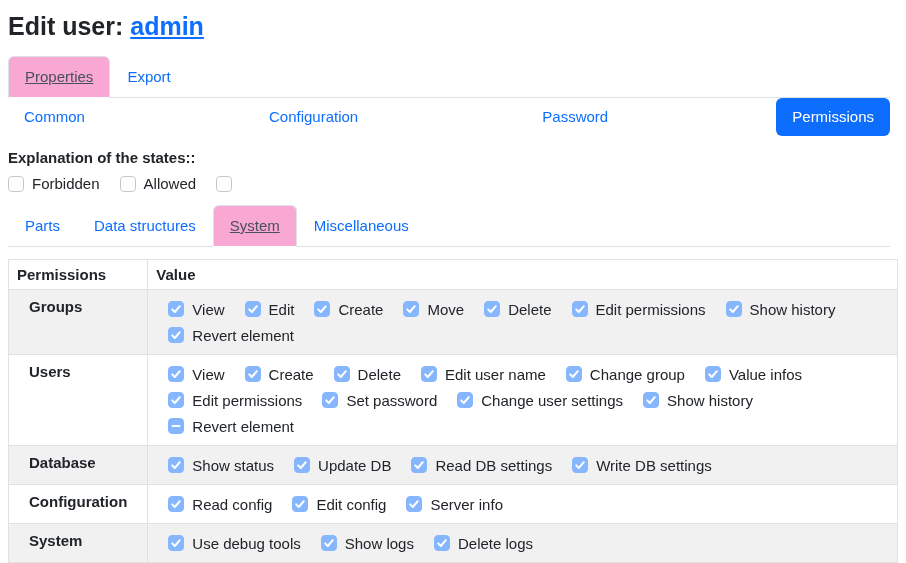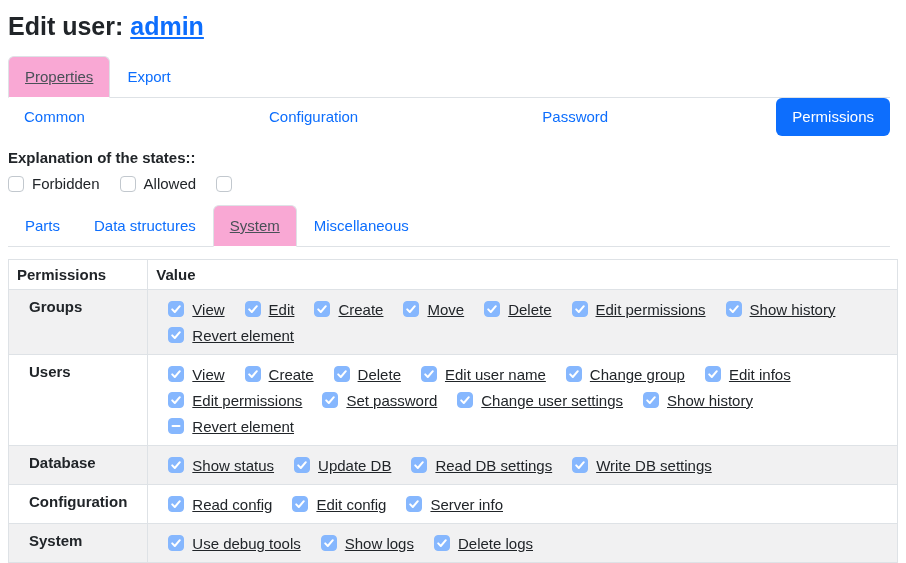--- a/index.html
+++ b/index.html
@@ -56,21 +56,21 @@
   
   table.perm-table { border-collapse: collapse; width: 890px; margin-top: 12px; }
   .perm-table th, .perm-table td {
     border: 1px solid #dee2e6; text-align: left; vertical-align: top; padding: 4px 20px;
   }
   .perm-table thead th { font-weight: 700; padding: 6px 8px; background: #fff; }
   .perm-table tbody th { font-weight: 700; padding-top: 8px; }
   .perm-table .col-perm { width: 119px; }
   .perm-table tbody tr:nth-child(odd) { background: #f1f1f2; }
   .cell-lines { display: flex; flex-direction: column; padding: 2px 0; }
-  .perm-line { display: flex; align-items: center; column-gap: 20px; min-height: 26px; text-decoration: underline; }
+  .perm-line { display: flex; align-items: center; column-gap: 20px; min-height: 26px; }
 </style>
 </head>
 <body>
 
 <div class="content">
 
   <h1 class="page-title"><span>Edit user:</span>
     <a>admin</a>
   </h1>
 
@@ -256,21 +256,21 @@
                     </svg>
                   </span>
                   <span>Change group</span>
                 </span>
                 <span class="check-item">
                   <span class="cb checked">
                     <svg viewBox="0 0 12 12" width="12" height="12">
                       <path d="M2.2 6.4 L4.8 9 L9.8 3.2" stroke="#fff" stroke-width="2" fill="none" stroke-linecap="round" stroke-linejoin="round"></path>
                     </svg>
                   </span>
-                  <span>Edit infos</span>
+                  <span>Value infos</span>
                 </span>
               </div>
               <div class="perm-line">
                 <span class="check-item">
                   <span class="cb checked">
                     <svg viewBox="0 0 12 12" width="12" height="12">
                       <path d="M2.2 6.4 L4.8 9 L9.8 3.2" stroke="#fff" stroke-width="2" fill="none" stroke-linecap="round" stroke-linejoin="round"></path>
                     </svg>
                   </span>
                   <span>Edit permissions</span>

